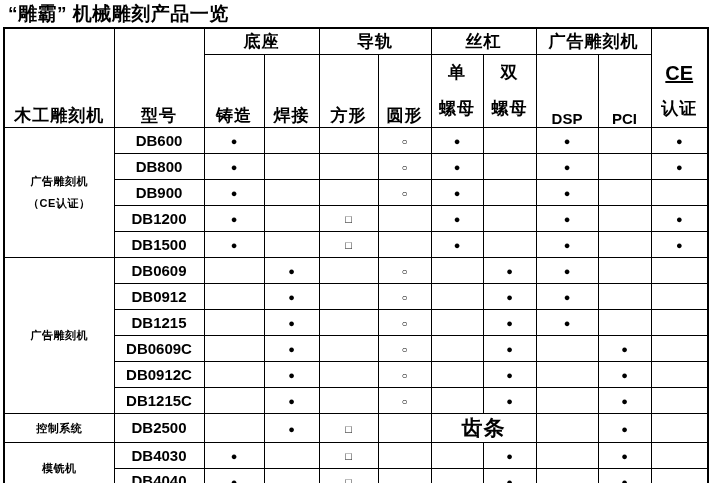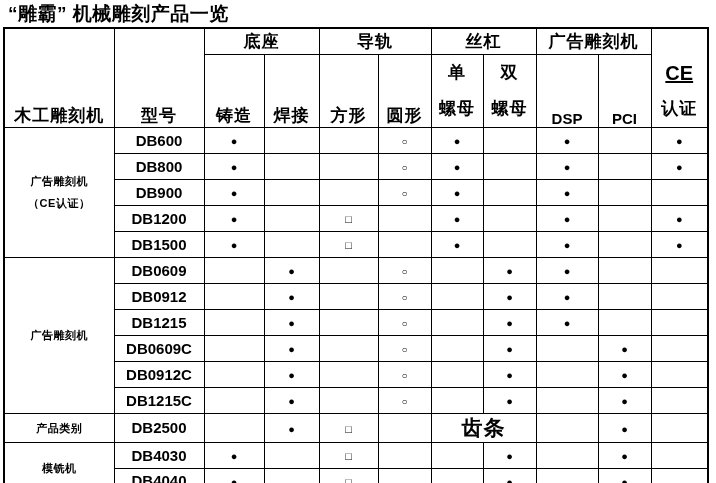--- a/index.html
+++ b/index.html
@@ -250,21 +250,21 @@
         <td class="mark"></td>
         <td class="mark"><span class="sym-circle">○</span></td>
         <td class="mark"></td>
         <td class="mark"><span class="sym-dot">●</span></td>
         <td class="mark"></td>
         <td class="mark"><span class="sym-dot">●</span></td>
         <td class="mark"></td>
       </tr>
       <tr>
         <td class="cat" rowspan="1">
-          <div>产品类别</div>
+          <div>控制系统</div>
         </td>
         <td class="model">DB2500</td>
         <td class="mark"></td>
         <td class="mark"><span class="sym-dot">●</span></td>
         <td class="mark"><span class="sym-square">□</span></td>
         <td class="mark"></td>
         <td class="rack" colspan="2">齿条</td>
         <td class="mark"></td>
         <td class="mark"><span class="sym-dot">●</span></td>
         <td class="mark"></td>

